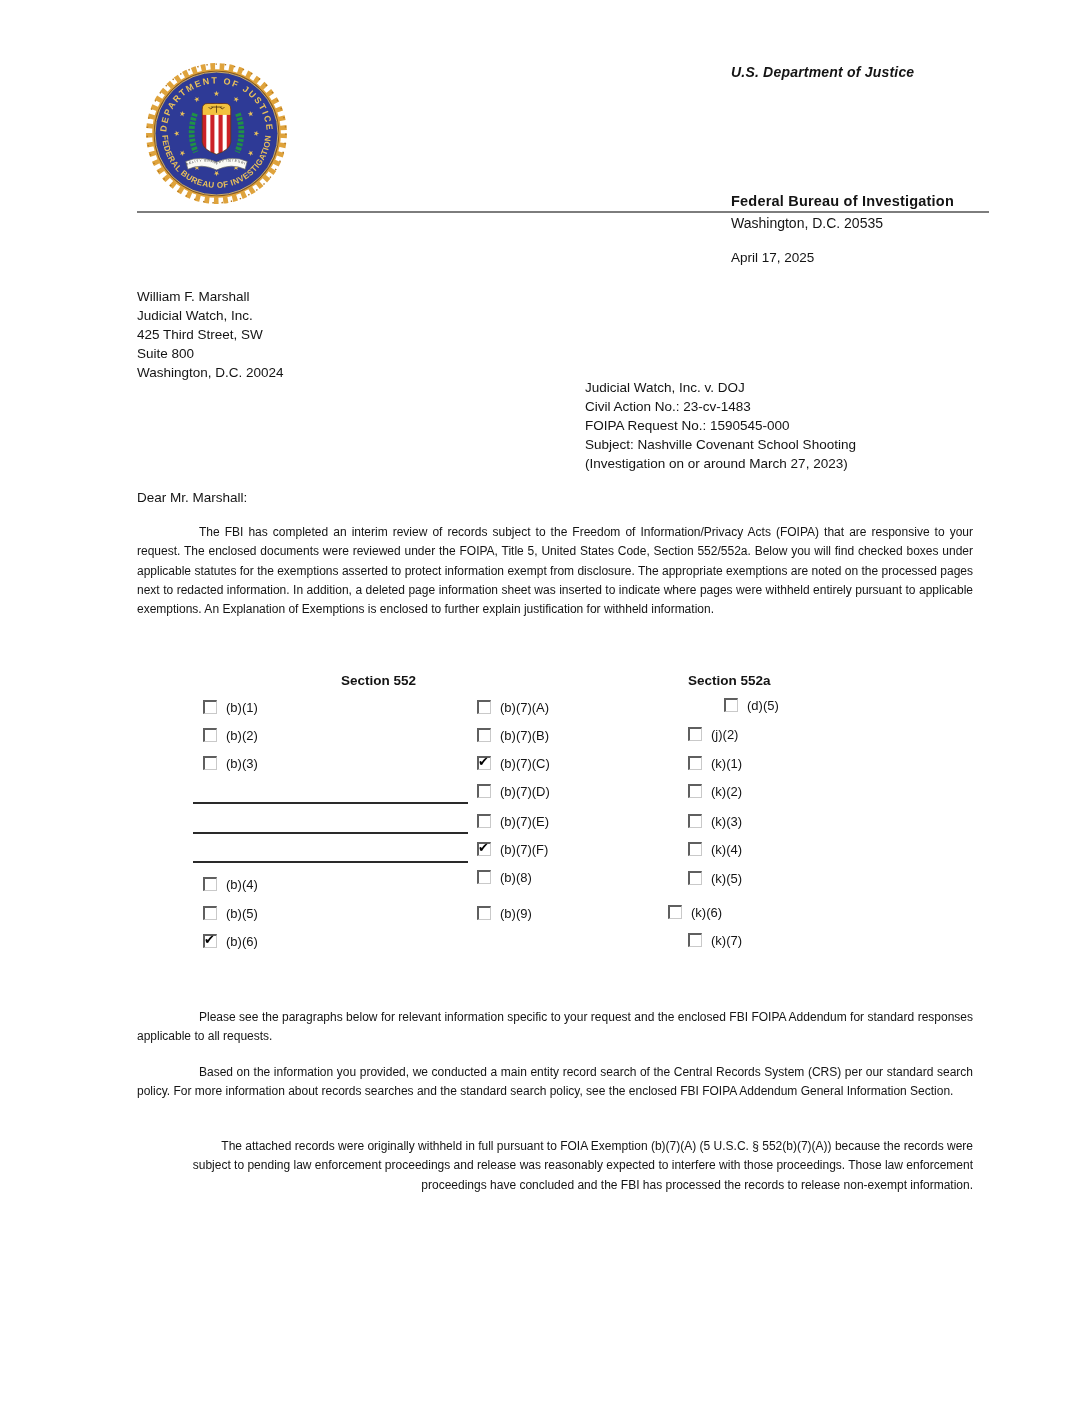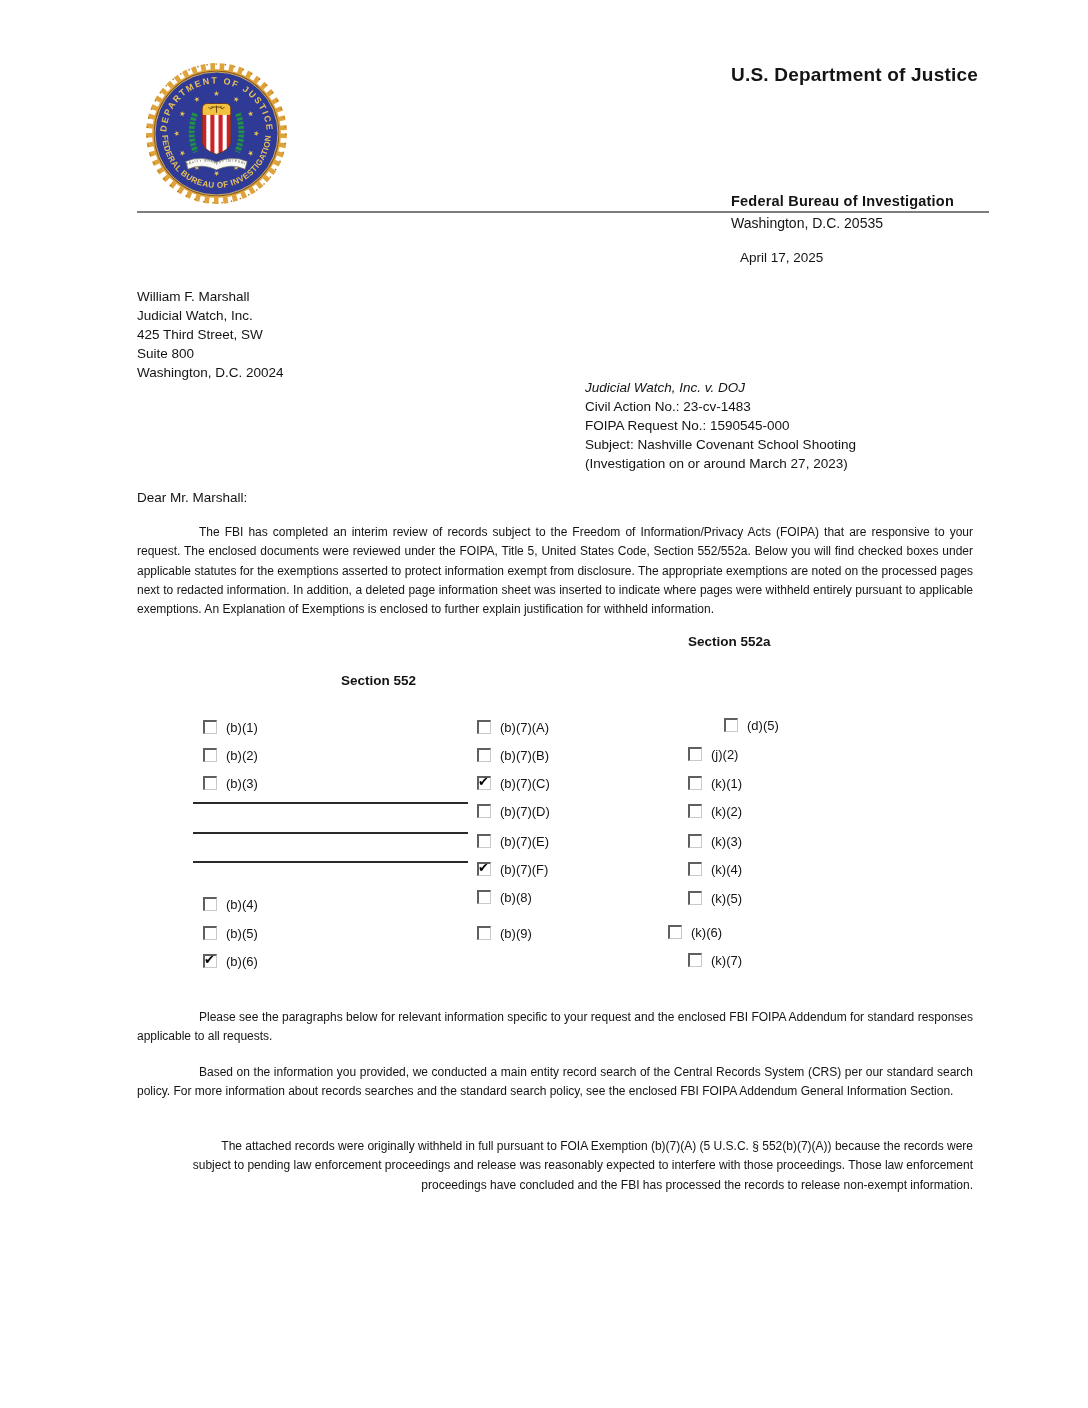--- a/index.html
+++ b/index.html
@@ -2,32 +2,32 @@
 <html><head>
 <meta charset="utf-8">
 <style>
   html,body{margin:0;padding:0;background:#e8e8e8;}
   .page{
     position:relative;width:1088px;height:1408px;background:#ffffff;
     font-family:"Liberation Sans","DejaVu Sans",sans-serif;color:#141414;
     margin:0 auto;overflow:hidden;
   }
   .abs{position:absolute;}
-  .ital{font-style:italic;}
-  .dept{font-size:19px;font-weight:bold;letter-spacing:.2px;}
+  .ital{}
+  .dept{font-size:14px;font-weight:bold;letter-spacing:.2px;font-style:italic;}
   .bureau{font-size:14.5px;font-weight:bold;letter-spacing:.2px;}
   .wash{font-size:14px;}
-  .dateline{font-size:13.5px;margin-left:9px;}
+  .dateline{font-size:13.5px;}
   .hr-rule{height:2px;background:#7d7d7d;}
   .blockline{font-size:13.5px;line-height:19px;white-space:nowrap;}
   .par{position:absolute;left:137px;width:836px;font-size:12px;line-height:19.3px;
        text-align:justify;text-indent:62px;}
   .par.noj{text-align:right;}
   .sectitle{font-size:13.5px;font-weight:bold;}
-  .cbrow{position:absolute;display:flex;align-items:center;gap:9px;height:16px;margin-top:20px;}
+  .cbrow{position:absolute;display:flex;align-items:center;gap:9px;height:16px;}
   .cb{
     width:11px;height:11px;background:#fff;box-sizing:content-box;position:relative;
     border-top:2px solid #5f5f5f;border-left:2px solid #5f5f5f;
     border-bottom:1px solid #c9c9c9;border-right:1px solid #c9c9c9;
   }
   .cb.checked::after{
     content:"✔";position:absolute;top:-4px;left:-1px;
     font-size:13px;font-weight:bold;color:#000;
   }
   .cbl{font-size:13px;white-space:nowrap;}
@@ -123,21 +123,21 @@
     <div class="blockline">FOIPA Request No.: 1590545-000</div>
     <div class="blockline">Subject: Nashville Covenant School Shooting</div>
     <div class="blockline">(Investigation on or around March 27, 2023)</div>
   </div>
 
   <div class="abs blockline" style="left:137px;top:488px">Dear Mr. Marshall:</div>
 
   <div class="par" style="top:523px">The FBI has completed an interim review of records subject to the Freedom of Information/Privacy Acts (FOIPA) that are responsive to your request. The enclosed documents were reviewed under the FOIPA, Title 5, United States Code, Section 552/552a. Below you will find checked boxes under applicable statutes for the exemptions asserted to protect information exempt from disclosure. The appropriate exemptions are noted on the processed pages next to redacted information. In addition, a deleted page information sheet was inserted to indicate where pages were withheld entirely pursuant to applicable exemptions. An Explanation of Exemptions is enclosed to further explain justification for withheld information.</div>
 
   <div class="abs sectitle" style="left:341px;top:673px">Section 552</div>
-  <div class="abs sectitle" style="left:688px;top:634px">Section 552a</div>
+  <div class="abs sectitle" style="left:688px;top:673px">Section 552a</div>
 
   <div class="cbrow" style="left:203px;top:699px">
     <span class="cb"></span>
     <span class="cbl">(b)(1)</span>
   </div>
   <div class="cbrow" style="left:203px;top:727px">
     <span class="cb"></span>
     <span class="cbl">(b)(2)</span>
   </div>
   <div class="cbrow" style="left:203px;top:755px">

